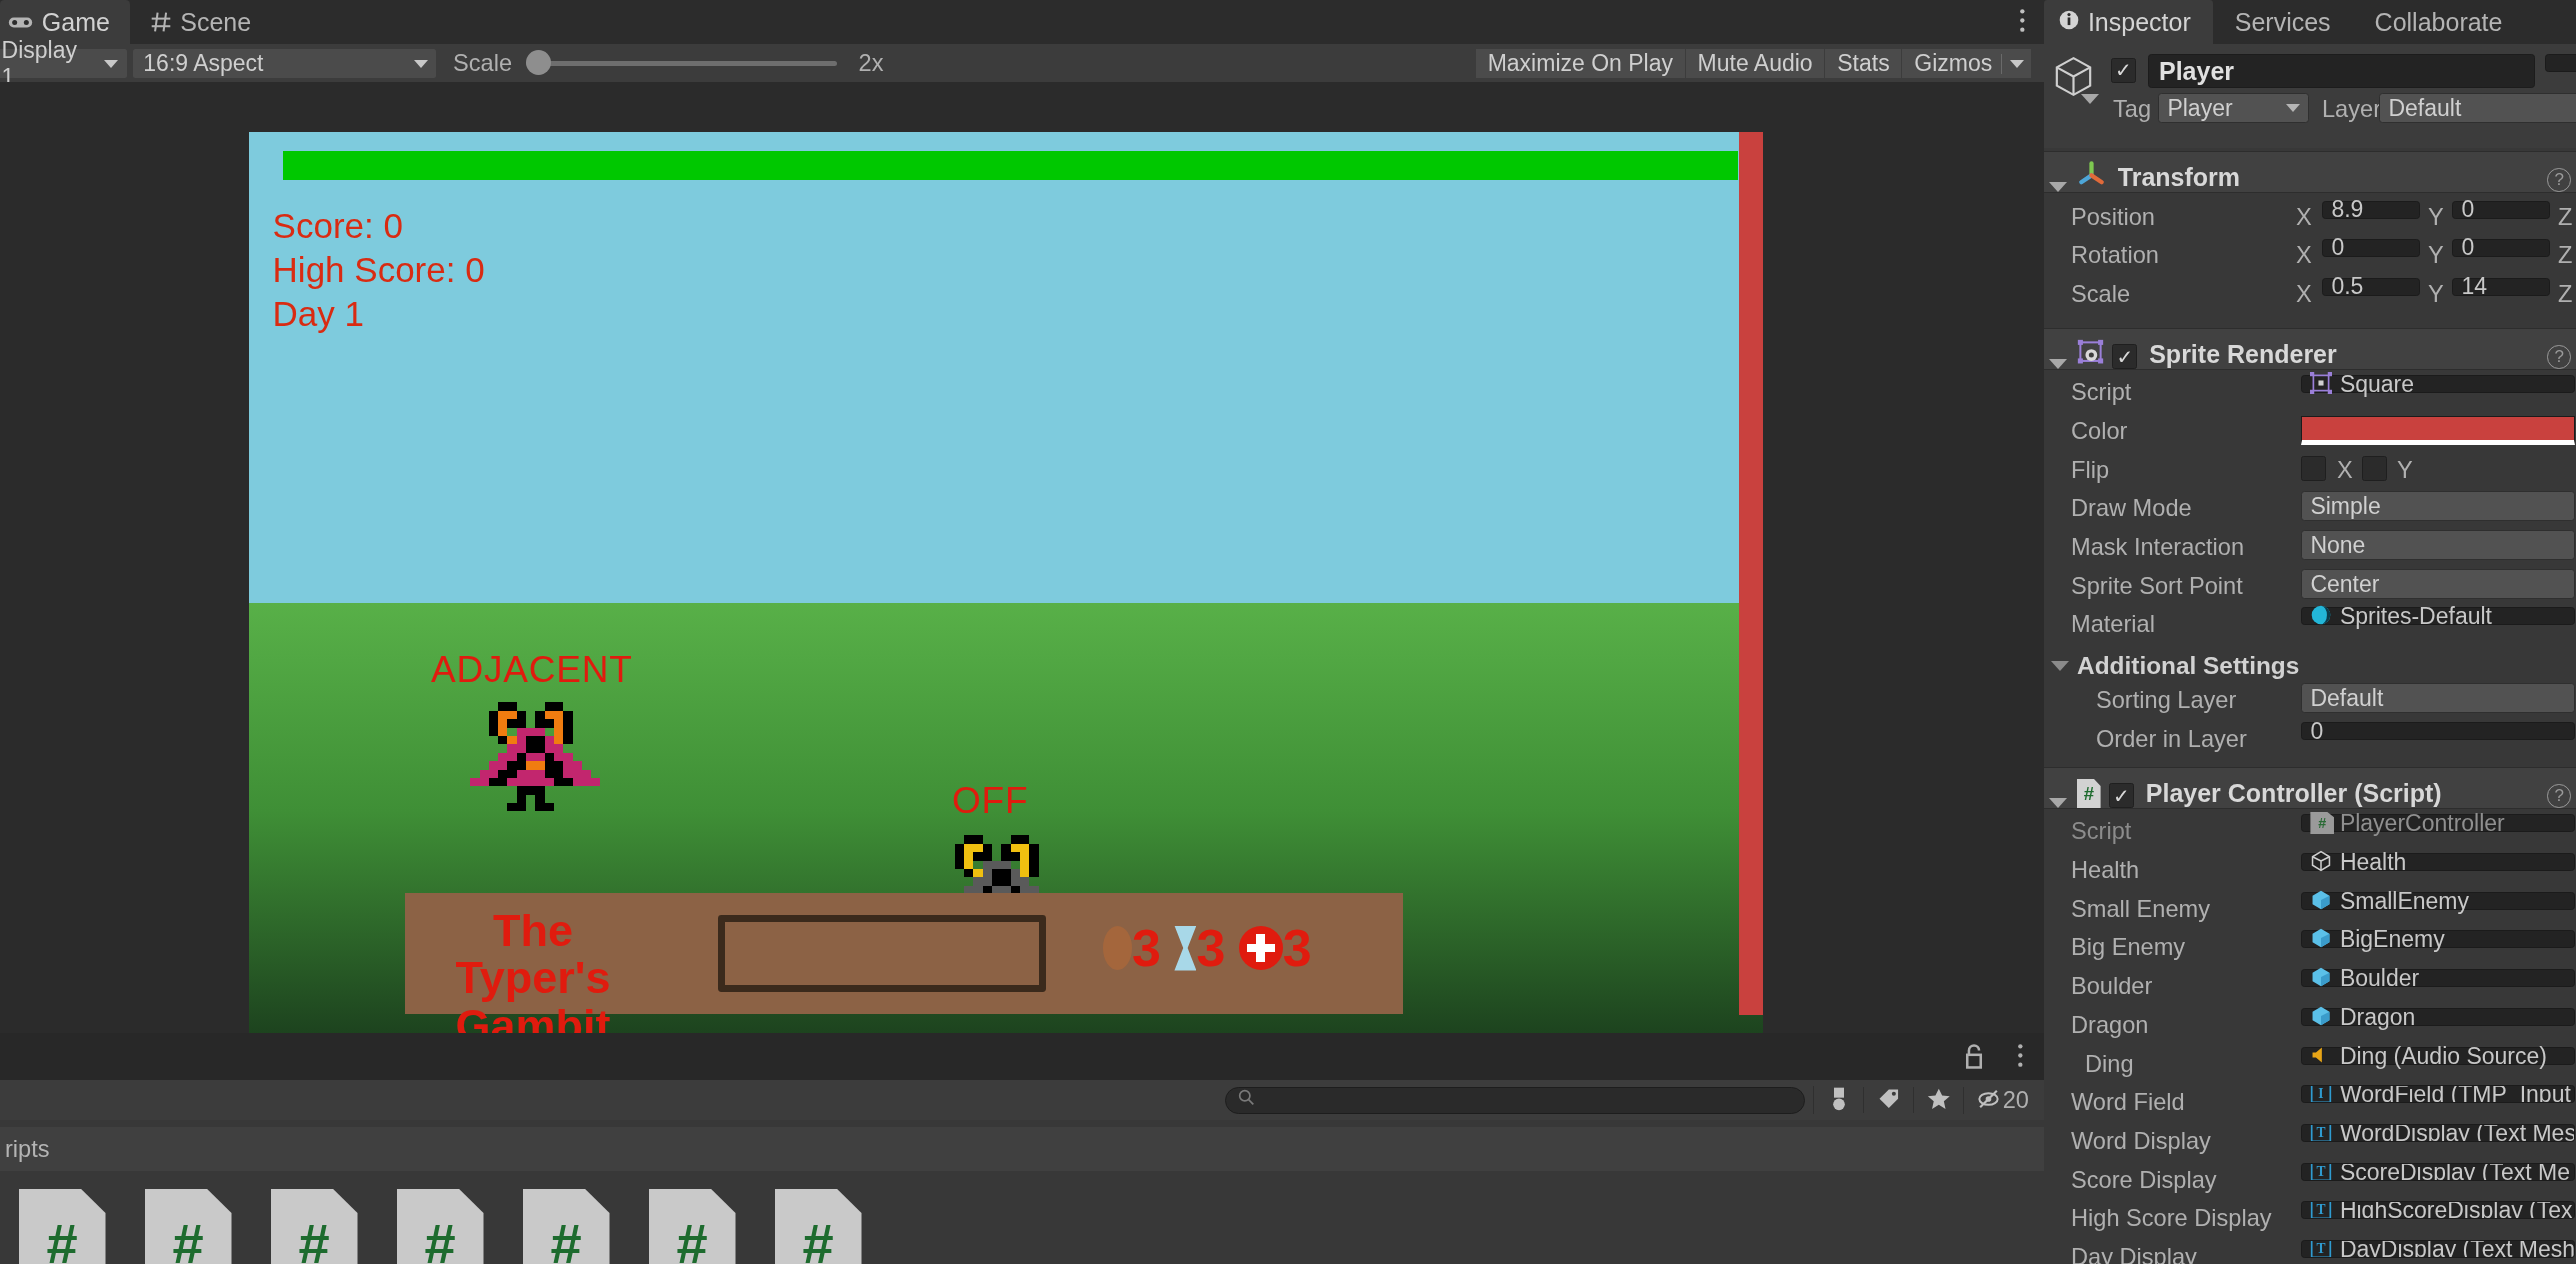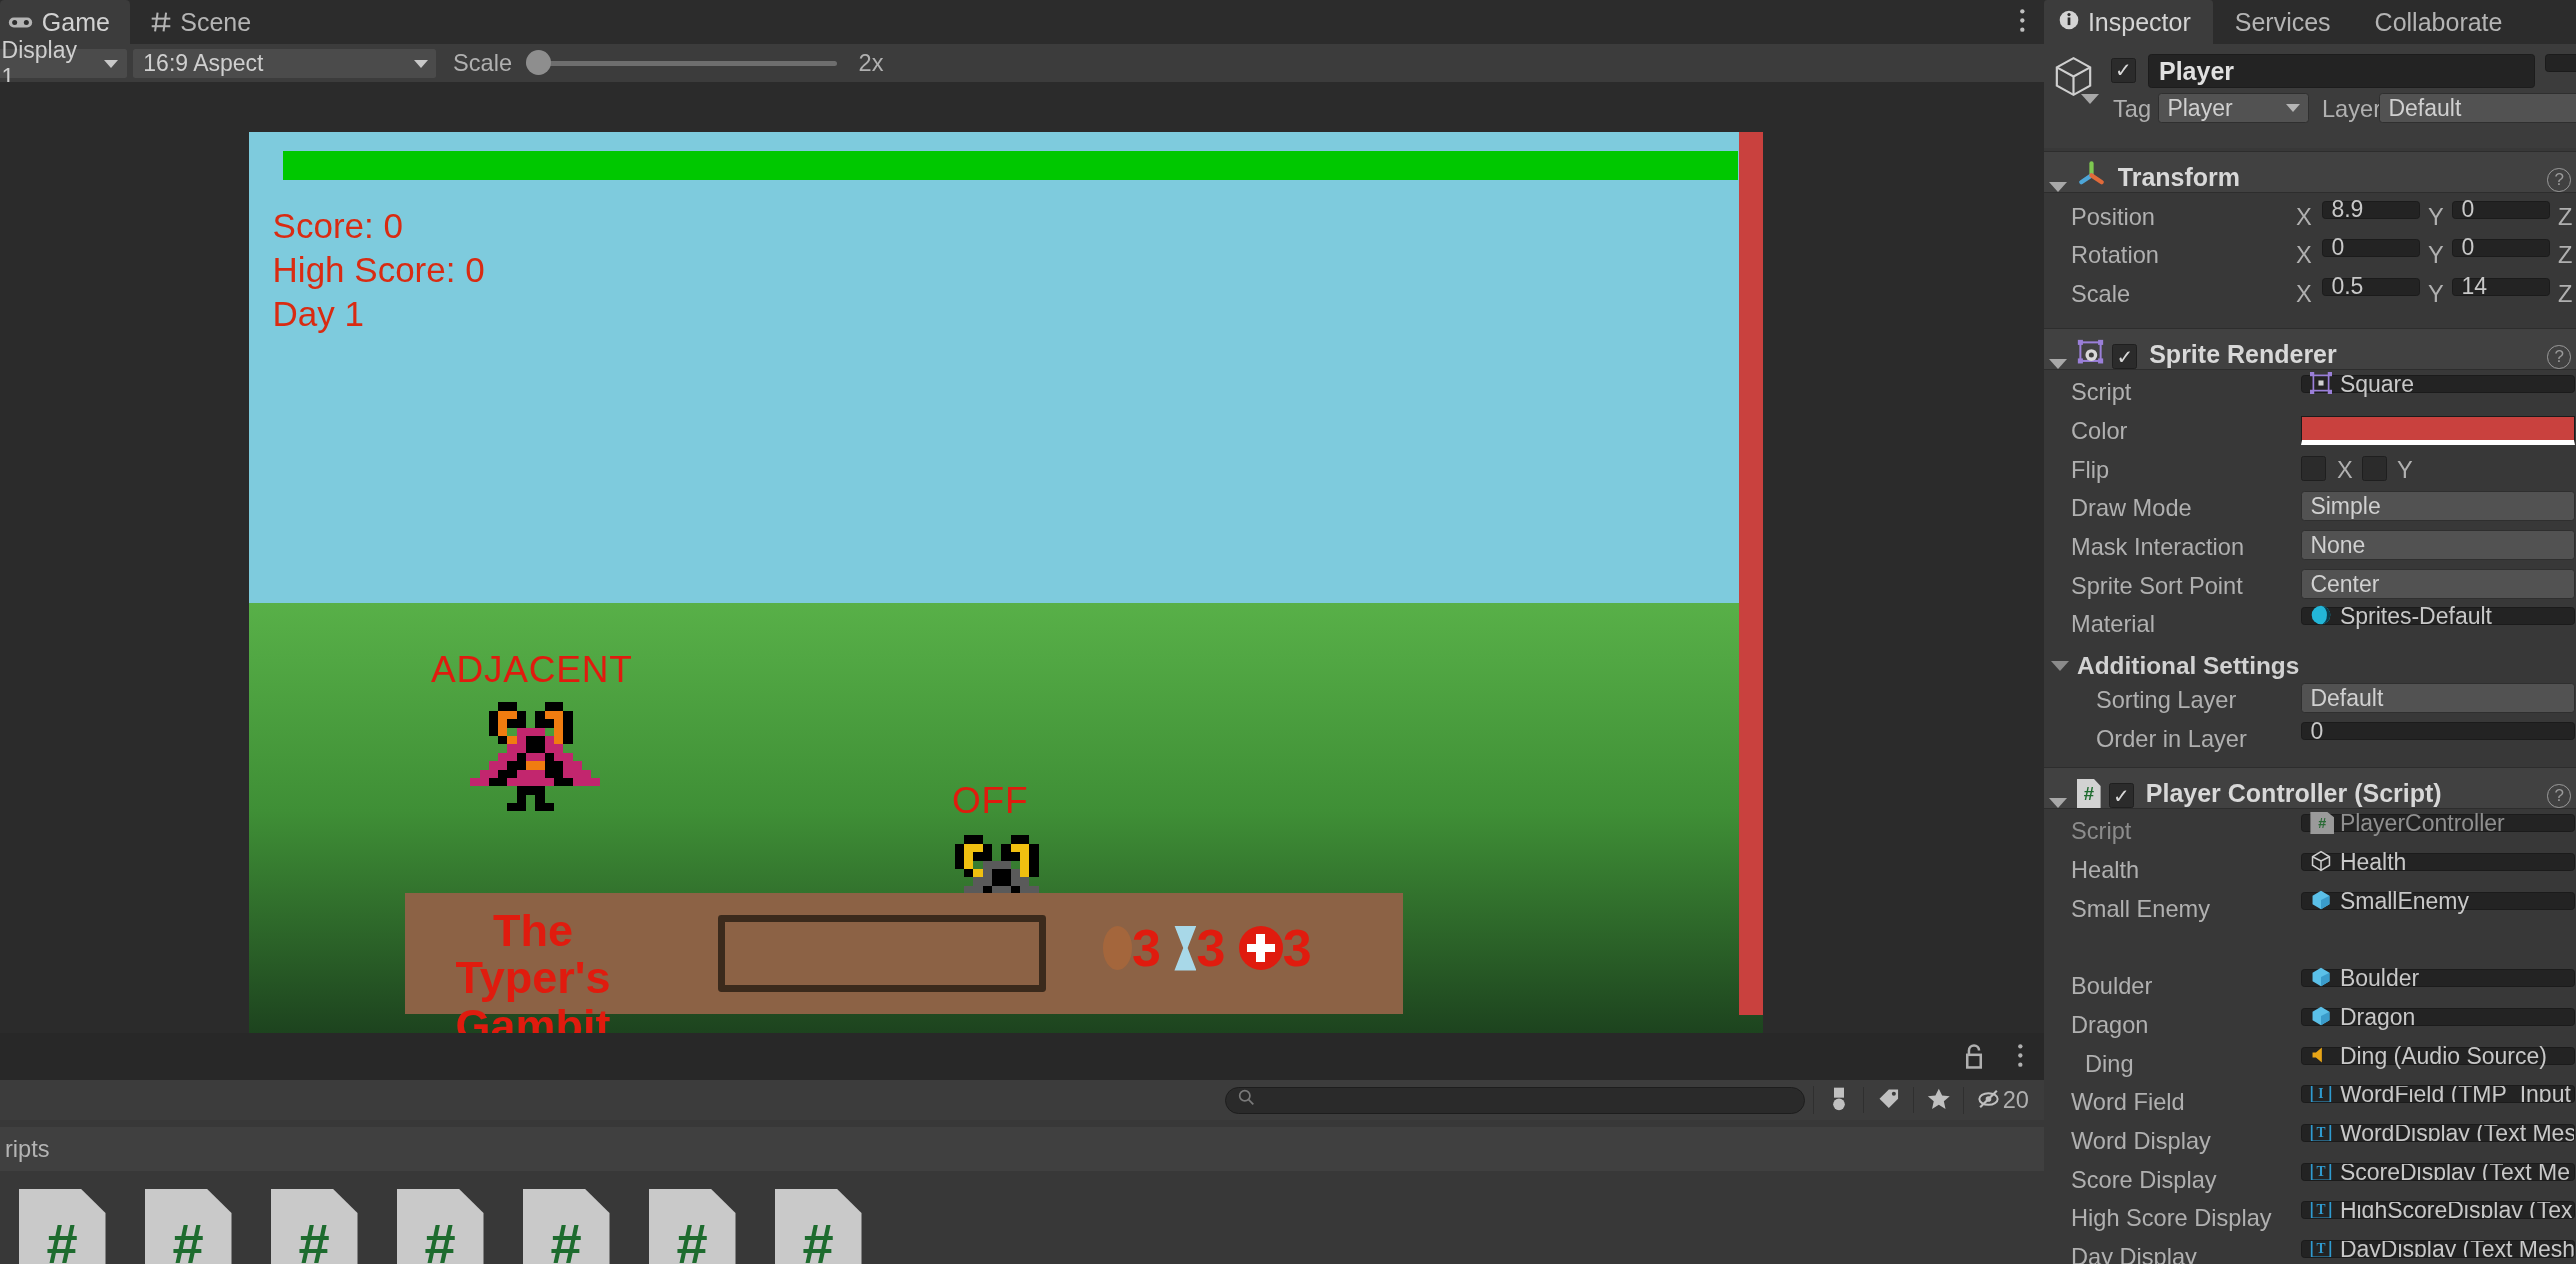--- a/index.html
+++ b/index.html
@@ -158,20 +158,36 @@
     <div class="tb-drop" style="width:303px;">
       <span>16:9 Aspect</span>
       <span class="caret"></span>
     </div>
     <span class="lbl" style="margin:0 13.5px 0 10px;font-size:23.6px;">Scale</span>
     <div class="slider-track" style="width:311px;">
       <div class="slider-knob"></div>
     </div>
     <span class="lbl" style="margin-left:22px;font-size:23.6px;">2x</span>
     <div style="flex:1"></div>
+    <div style="display:flex;align-items:center;margin-right:13.5px;">
+      <div class="tb-btn">
+          <span>Maximize On Play</span>
+        </div>
+      <div class="tb-btn">
+          <span>Mute Audio</span>
+        </div>
+      <div class="tb-btn">
+          <span>Stats</span>
+        </div>
+      <div class="tb-btn" style="border-right:none;padding-right:6.7px;">
+        <span>Gizmos</span>
+        <span style="width:0.8px;height:20px;background:#6a6a6a;margin:0 8.4px;"></span>
+        <span class="caret" style="margin-left:0;"></span>
+      </div>
+    </div>
   </div>
 
   <div id="game-view" style="left:0;top:82px;width:2044px;height:951px;">
     <div id="game-canvas" style="left:249px;top:50px;width:1514px;height:934px;">
       <div class="sky" style="height:471px;"></div>
       <div class="ground" style="top:471px;height:463px;"></div>
 
       <div class="hpbar-bg" style="left:34px;top:18.5px;width:1455px;height:29px;"></div>
 
       <div class="player-bar" style="right:0;top:0;width:23.6px;height:883px;"></div>
@@ -670,20 +686,32 @@
         <span class="obj-ic">
           <svg width="22" height="22" viewBox="0 0 26 26">
               <path d="M13 2 L23 8 L23 18 L13 24 L3 18 L3 8 Z" fill="#5bc0e8"></path>
               <path d="M13 13 L23 8 L23 18 L13 24 Z" fill="#3a9ccb"></path>
             </svg>
         </span>
         <span>SmallEnemy</span>
       </div>
     </div>
 
+    <div style="position:absolute;left:0;top:930px;width:532px;height:39px;">
+      <span class="lbl" style="position:absolute;left:27px;top:4.2px;">Big Enemy</span>
+      <div class="field-dark" style="position:absolute;left:257px;top:0;width:274px;">
+        <span class="obj-ic">
+          <svg width="22" height="22" viewBox="0 0 26 26">
+              <path d="M13 2 L23 8 L23 18 L13 24 L3 18 L3 8 Z" fill="#5bc0e8"></path>
+              <path d="M13 13 L23 8 L23 18 L13 24 Z" fill="#3a9ccb"></path>
+            </svg>
+        </span>
+        <span>BigEnemy</span>
+      </div>
+    </div>
 
     <div style="position:absolute;left:0;top:969px;width:532px;height:39px;">
       <span class="lbl" style="position:absolute;left:27px;top:4.2px;">Boulder</span>
       <div class="field-dark" style="position:absolute;left:257px;top:0;width:274px;">
         <span class="obj-ic">
           <svg width="22" height="22" viewBox="0 0 26 26">
               <path d="M13 2 L23 8 L23 18 L13 24 L3 18 L3 8 Z" fill="#5bc0e8"></path>
               <path d="M13 13 L23 8 L23 18 L13 24 Z" fill="#3a9ccb"></path>
             </svg>
         </span>

